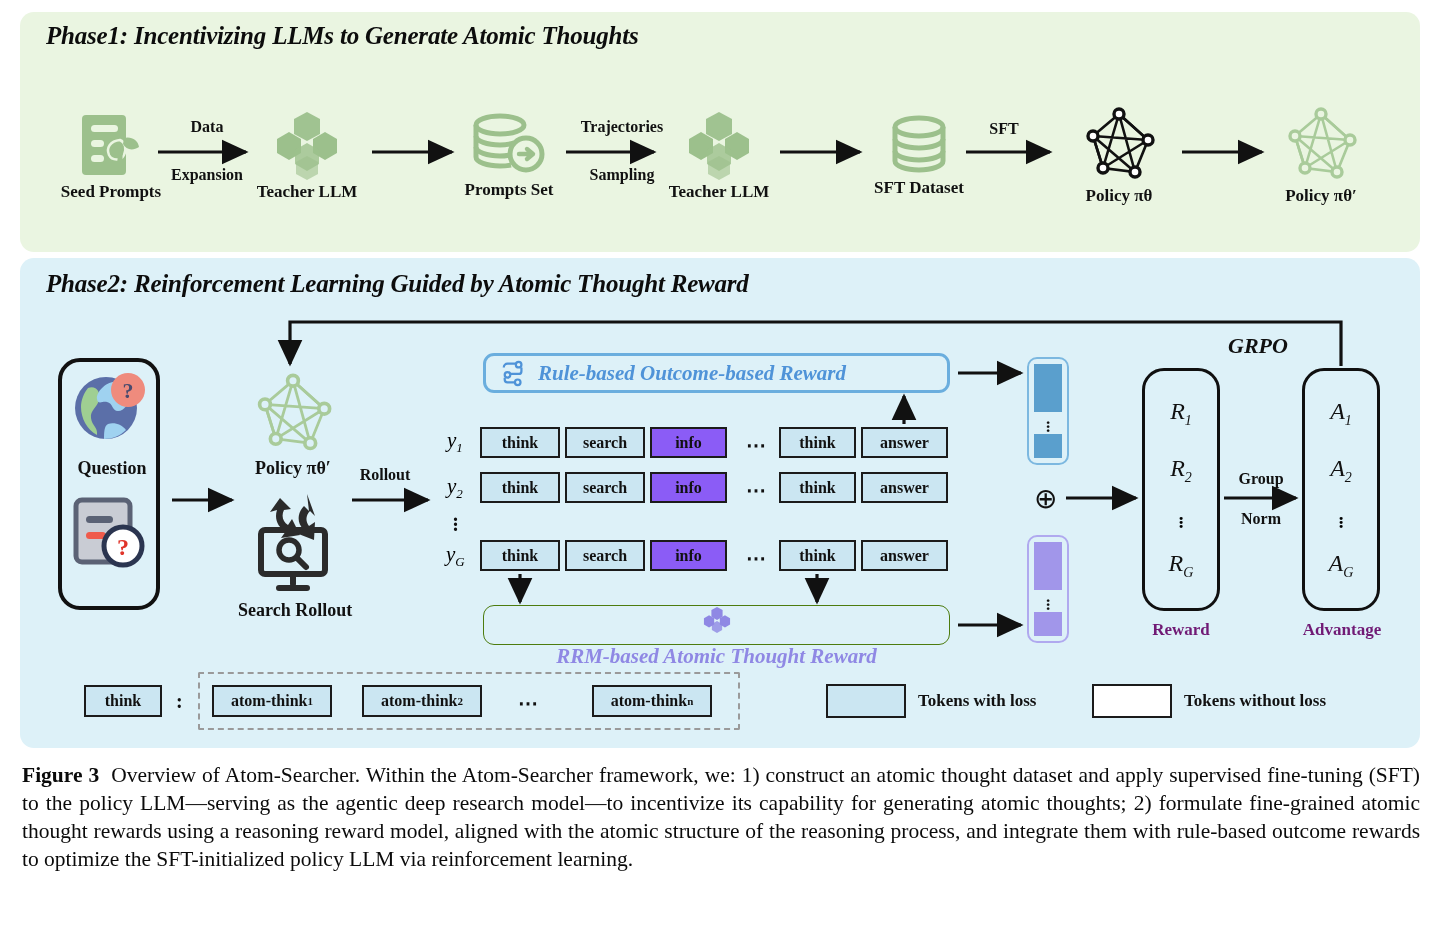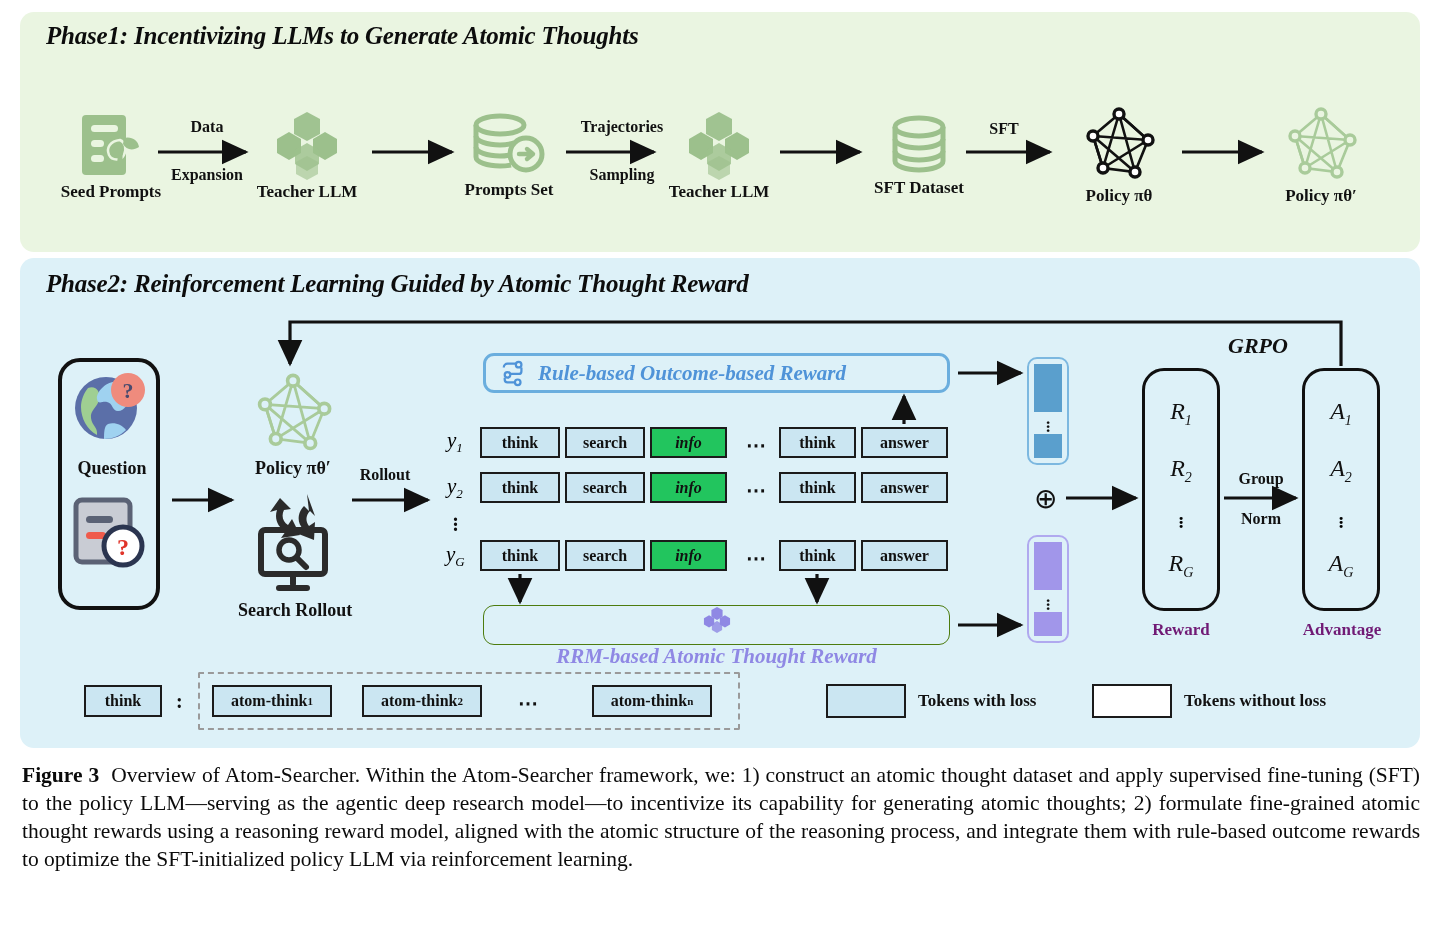--- a/index.html
+++ b/index.html
@@ -39,21 +39,21 @@
   
   .tok{
     position:absolute;
     border:2.2px solid #1b1b1b;
     display:flex;align-items:center;justify-content:center;
     font-weight:bold;font-size:16px;color:#111;
     box-sizing:border-box;
     font-family:"Liberation Serif", serif;
   }
   .tok.loss{background:#cbe6f2;}
-  .tok.noloss{background:#22c55e;font-style:italic;}
+  .tok.noloss{background:#8b5cf6;}
 
   .ylab{
     position:absolute;font-style:italic;font-size:21px;color:#000000;
     font-family:"Liberation Serif", serif;white-space:nowrap;
   }
   .ylab sub{font-size:13px;font-style:italic;}
 
   .dots-h{
     position:absolute;font-size:20px;font-weight:bold;color:#111;
     letter-spacing:2px;

